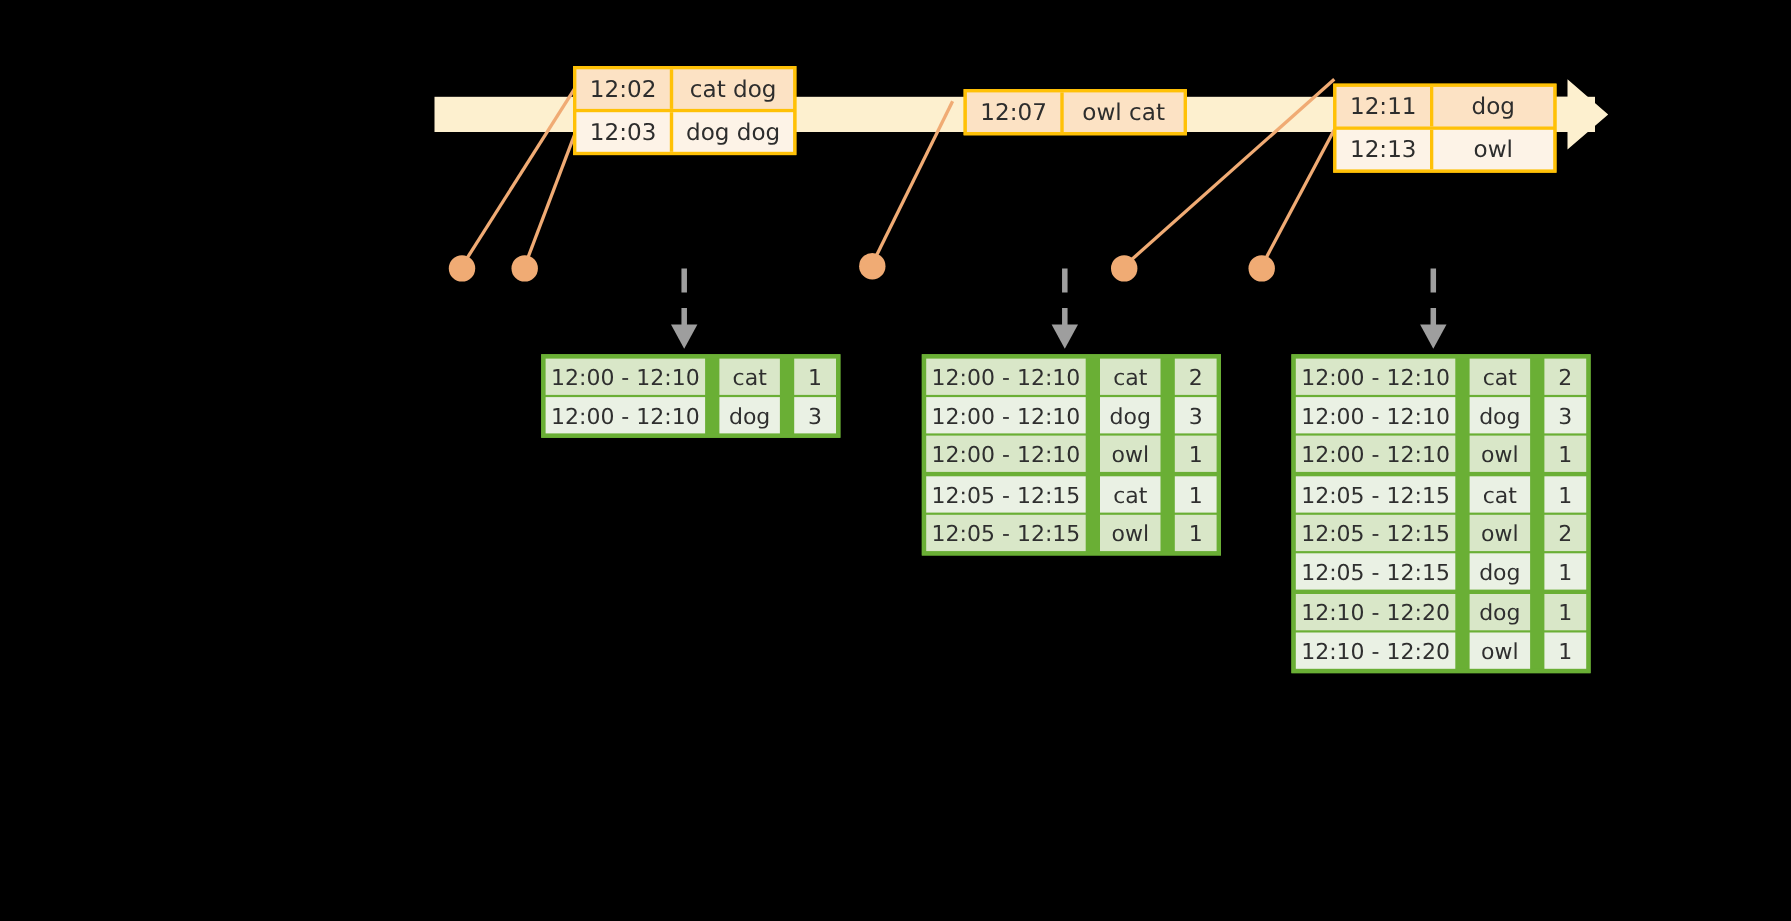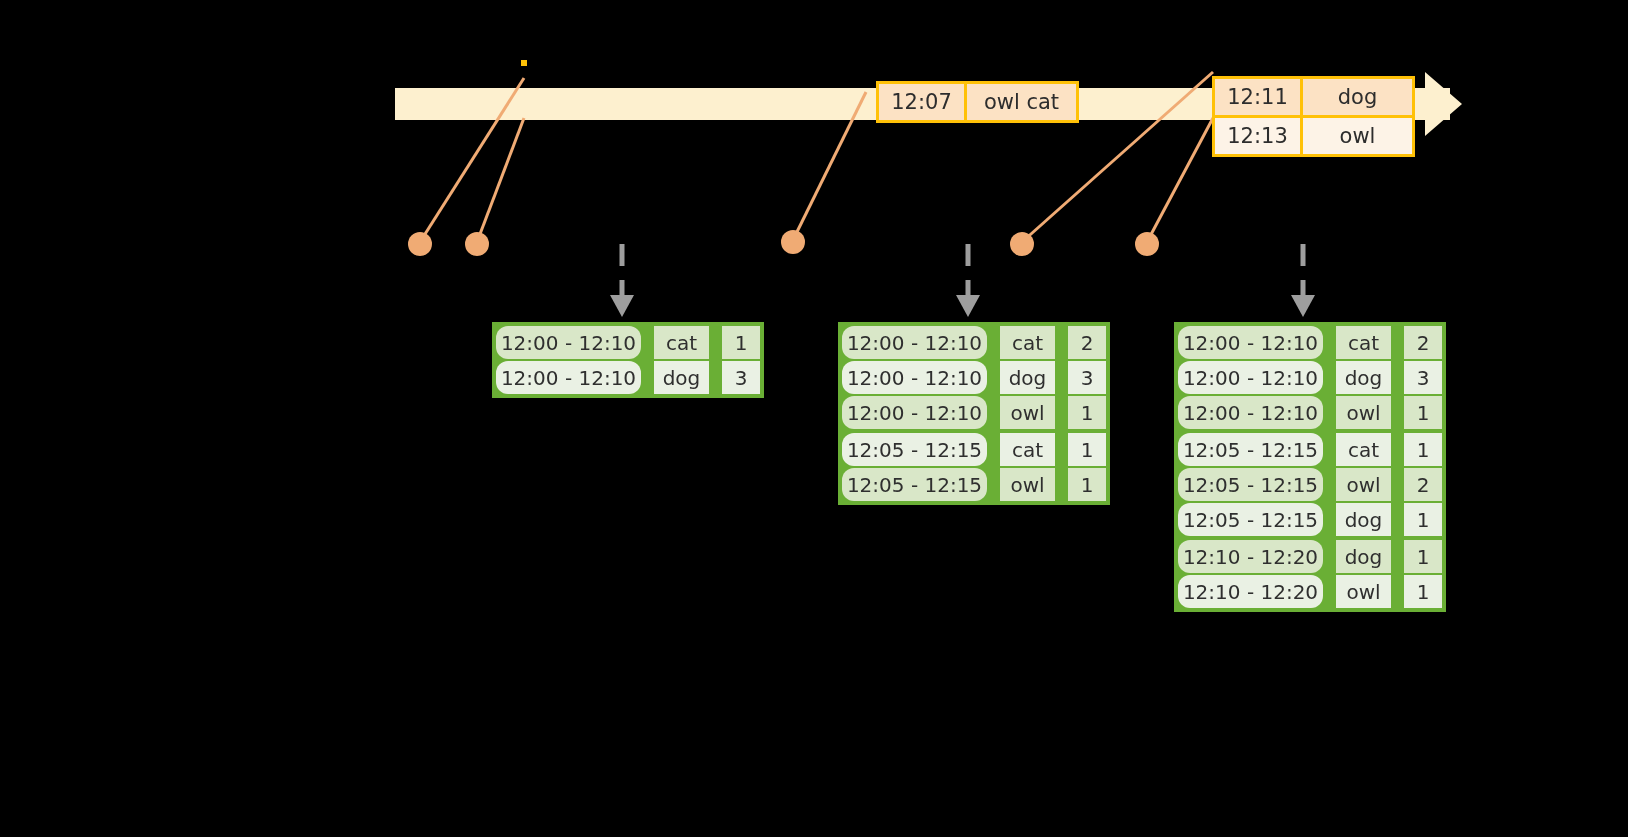--- a/index.html
+++ b/index.html
@@ -78,21 +78,21 @@
     font-size: 20px;
     color: #2f2f2f;
     display: flex;
     align-items: center;
     justify-content: center;
     height: 33px;
     box-sizing: border-box;
     white-space: nowrap;
   }
   .agg-cell + .agg-cell { margin-left: 13px; }
-  .agg-cell.c-win { width: 145px; border-radius: 12px; }
+  .agg-cell.c-win { width: 145px; }
   .agg-cell.c-word { width: 55px; }
   .agg-cell.c-cnt { width: 38px; }
   .g-dark { background: #d9e7c8; }
   .g-light { background: #eaf1e4; }
 
   
   .dot {
     position: absolute;
     width: 24px;
     height: 24px;
@@ -125,20 +125,28 @@
       <line x1="968" y1="244" x2="968" y2="297" stroke-dasharray="22 14"></line>
       <polygon points="956,295 980,295 968,317" stroke="none"></polygon>
     </g>
     <g stroke="#9e9e9e" stroke-width="5" fill="#9e9e9e">
       <line x1="1303" y1="244" x2="1303" y2="297" stroke-dasharray="22 14"></line>
       <polygon points="1291,295 1315,295 1303,317" stroke="none"></polygon>
     </g>
   </svg>
 
   <div class="event-table" style="left:521px; top:60px;">
+    <div class="event-row">
+      <div class="event-cell c-time shade-a">12:02</div>
+      <div class="event-cell c-words shade-a">cat dog</div>
+    </div>
+    <div class="event-row">
+      <div class="event-cell c-time shade-b">12:03</div>
+      <div class="event-cell c-words shade-b">dog dog</div>
+    </div>
   </div>
 
   <div class="event-table" style="left:876px; top:81px;">
     <div class="event-row">
       <div class="event-cell c-time shade-a">12:07</div>
       <div class="event-cell c-words shade-a">owl cat</div>
     </div>
   </div>
 
   <div class="event-table" style="left:1212px; top:76px;">

